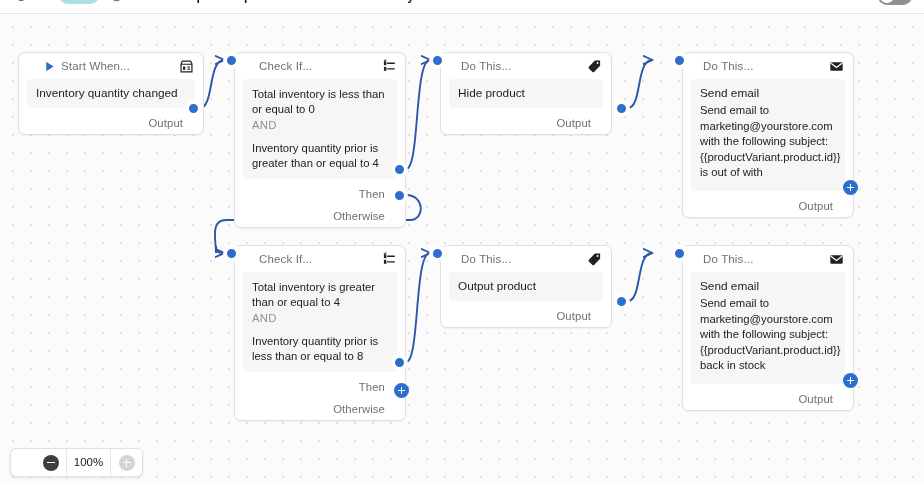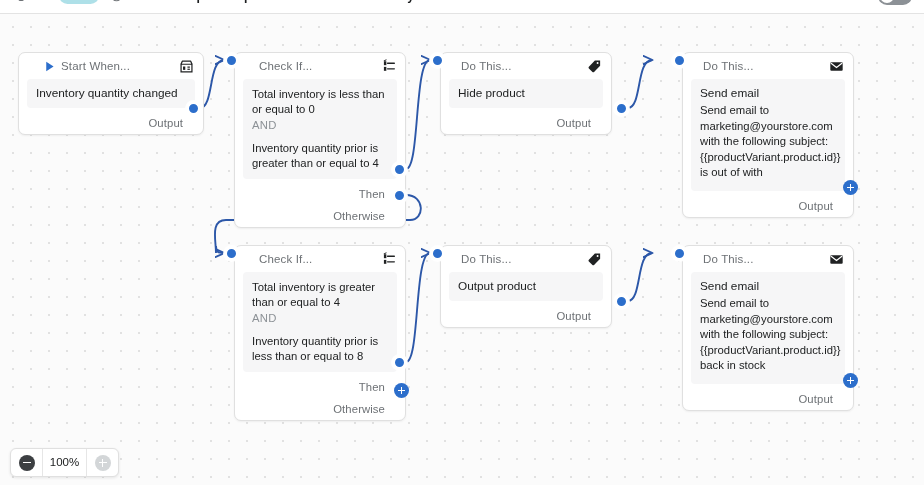--- a/index.html
+++ b/index.html
@@ -131,20 +131,21 @@
   .zoombar {
     position: absolute;
     left: 10px; bottom: 8px;
     height: 29px;
     background: #ffffff;
     border: 1px solid #e0e0e0;
     border-radius: 6px;
     display: flex; align-items: center;
     box-shadow: 0 1px 3px rgba(0,0,0,0.09);
     z-index: 50;
+    padding-left: 24px;
   }
   .zb-btn {
     width: 31px; height: 27px;
     display: flex; align-items: center; justify-content: center;
     cursor: pointer;
   }
   .circ { width: 16px; height: 16px; border-radius: 50%; position: relative; display: block; }
   .circ.dark { background: #3c3f42; }
   .circ.light { background: #d3d6d8; }
   .circ::before, .circ::after { content: ""; position: absolute; background: #ffffff; }

